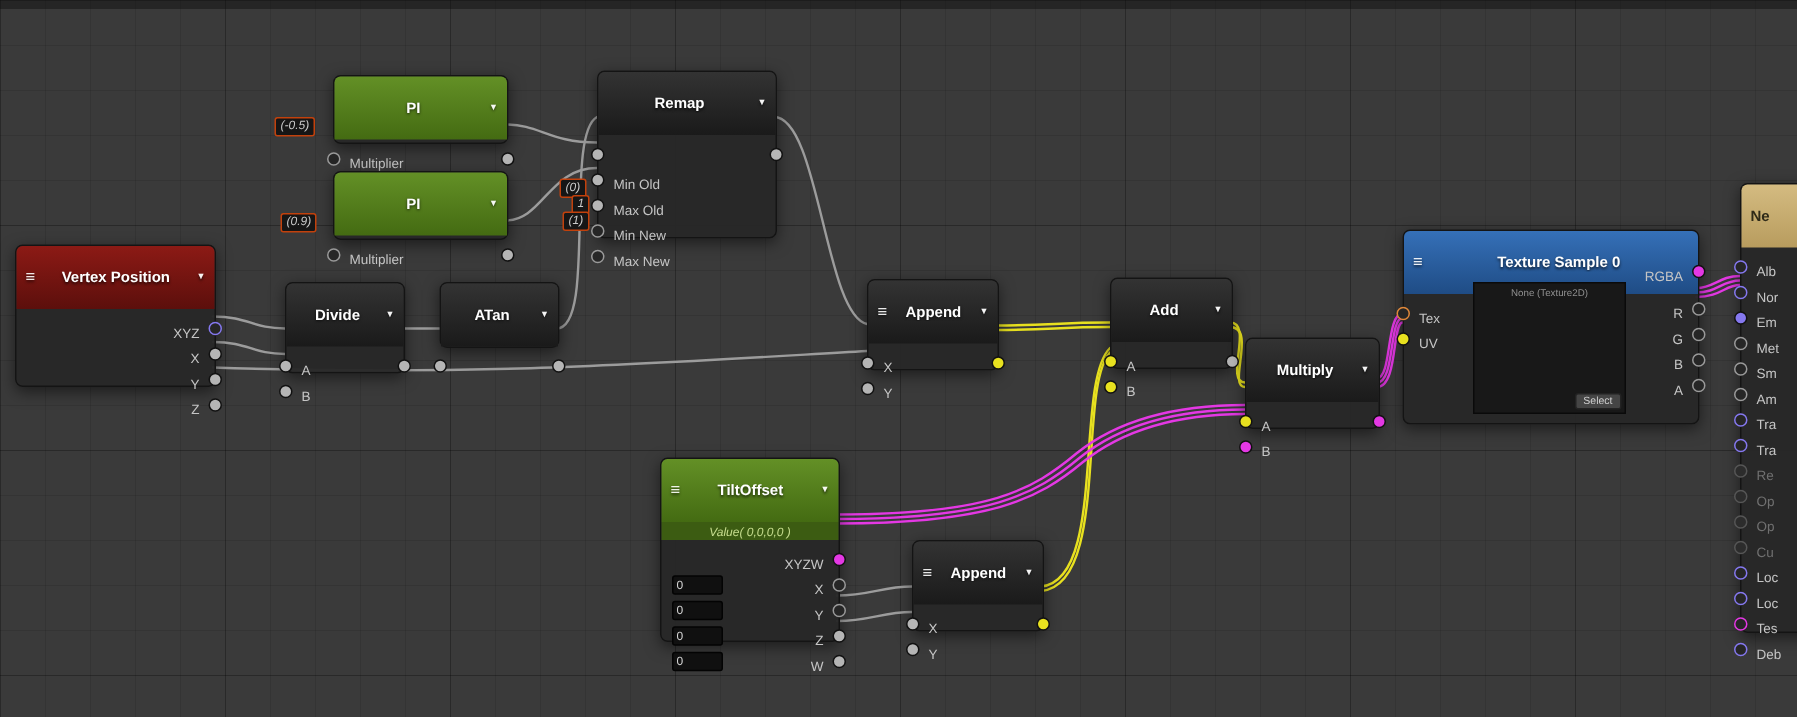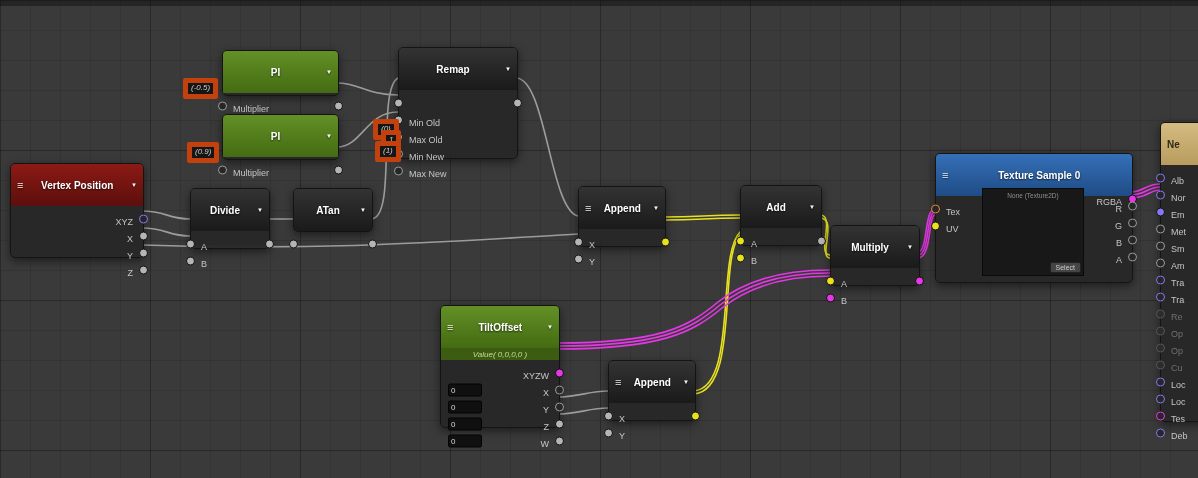--- a/index.html
+++ b/index.html
@@ -41,21 +41,21 @@
   .p{position:absolute;width:9px;height:9px;border-radius:50%;top:50%;transform:translateY(-50%);
     box-sizing:border-box;border:1px solid #111;}
   .p.in{left:-5px;} .p.out{right:-5px;}
   .f-gray{background:#b5b5b5;} .f-yellow{background:var(--yellow);} .f-magenta{background:var(--magenta);}
   .f-purple{background:var(--purple);}
   .o-gray{background:#262626;border:1.5px solid #9a9a9a;}
   .o-purple{background:#262626;border:1.5px solid var(--purple);}
   .o-magenta{background:#262626;border:1.5px solid var(--magenta);}
   .o-orange{background:#262626;border:1.5px solid var(--orange);}
   .o-dim{background:#2c2c2c;border:1.5px solid #565656;}
-  .chip{position:absolute;height:11px;line-height:10px;background:#161616;border:5px solid #c2410c;
+  .chip{position:absolute;height:11px;line-height:10px;background:#161616;border:1px solid #c2410c;
     border-radius:2px;color:#cacaca;font-size:8px;font-style:italic;padding:0 3px;z-index:3;}
   .vfield{position:absolute;left:7px;top:50%;transform:translateY(-50%);width:28px;height:11px;
     background:#101010;border:1px solid #030303;border-radius:2px;color:#d8d8d8;font-size:8px;
     line-height:11px;padding:0 2px;}
   .preview{position:absolute;left:46px;top:34px;width:102px;height:88px;background:#181818;
     border:1px solid #0a0a0a;color:#8f8f8f;font-size:6.5px;text-align:center;padding-top:3px;box-sizing:border-box;}
   .select-btn{position:absolute;right:2px;bottom:2px;background:#454545;border:1px solid #222;
     color:#cfcfcf;font-size:7px;padding:0 5px;border-radius:2px;line-height:9px;}
 </style>
 </head>
@@ -330,21 +330,21 @@
     </div>
     <div class="rows">
       <div class="row" style="width:42px;">
           <span class="p in o-orange"></span>
           <span>Tex</span>
         </div>
       <div class="row" style="width:42px;">
           <span class="p in f-yellow"></span>
           <span>UV</span>
         </div>
-      <div class="row r" style="position:absolute;right:0;top:36px;width:44px;">
+      <div class="row r" style="position:absolute;right:0;top:18px;width:44px;">
           <span>RGBA</span>
           <span class="p out f-magenta"></span>
         </div>
       <div class="row r" style="position:absolute;right:0;top:43px;width:44px;">
           <span>R</span>
           <span class="p out o-gray"></span>
         </div>
       <div class="row r" style="position:absolute;right:0;top:60px;width:44px;">
           <span>G</span>
           <span class="p out o-gray"></span>

